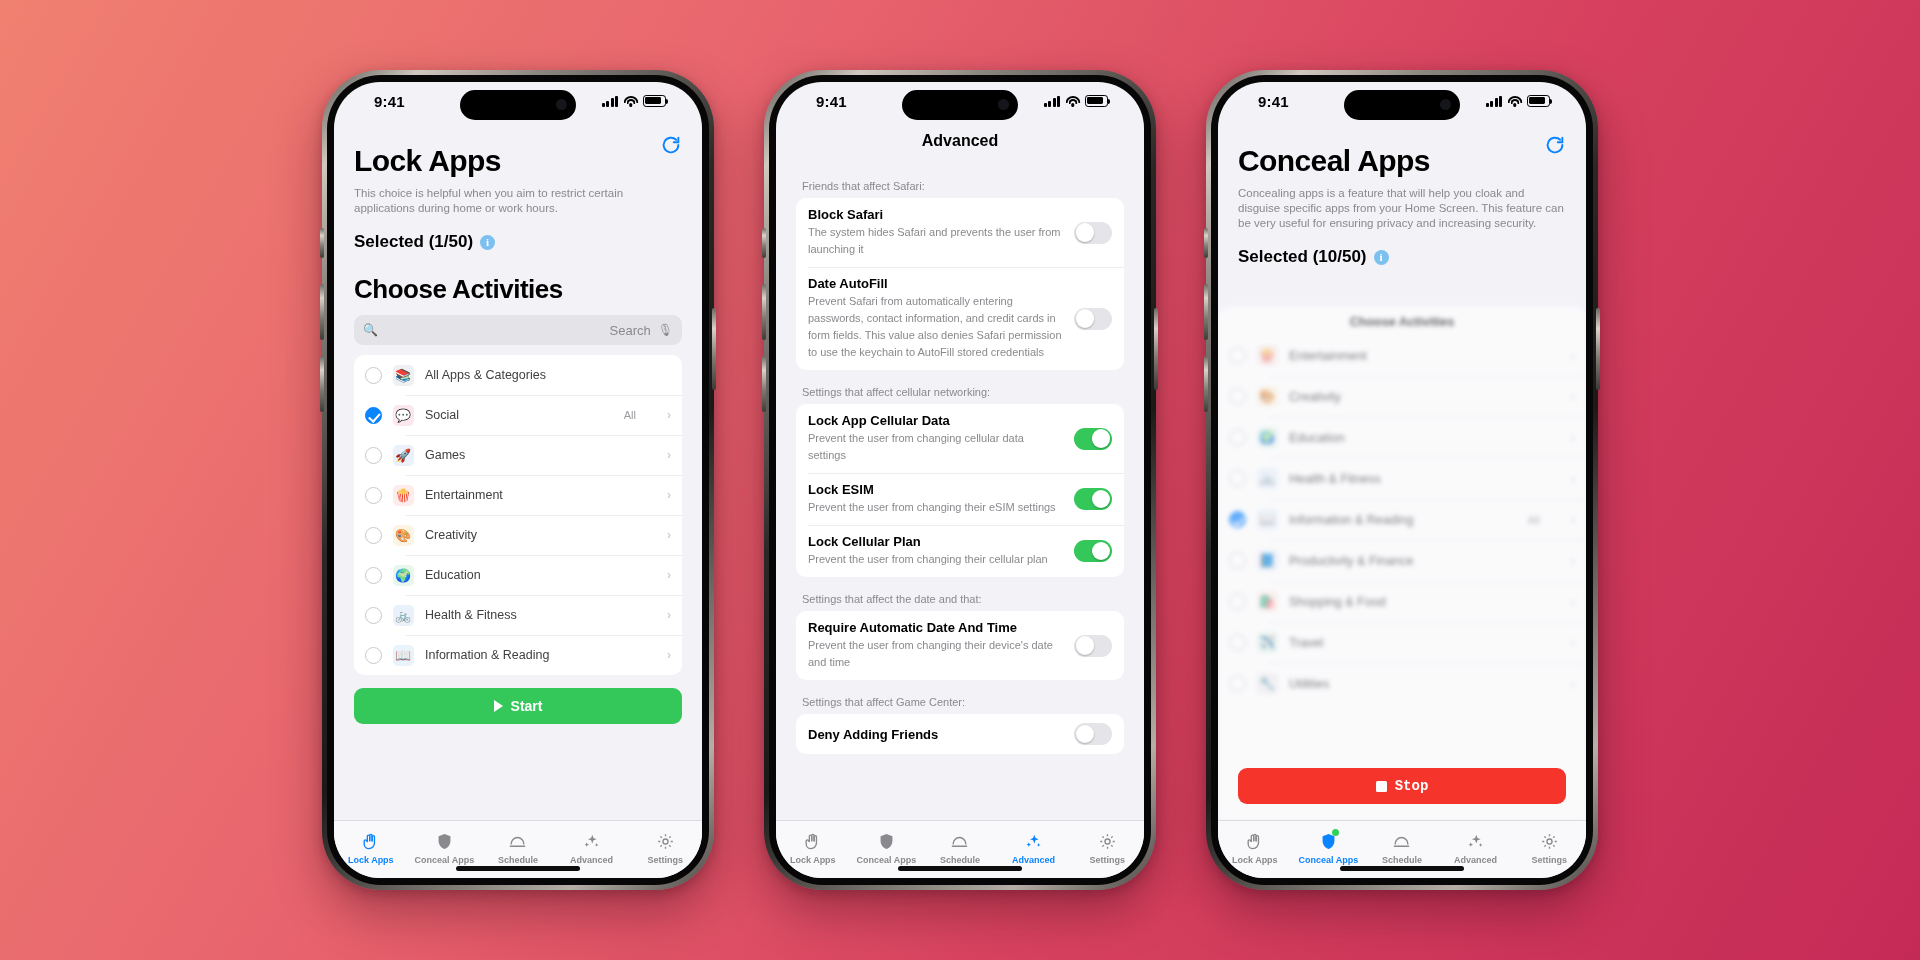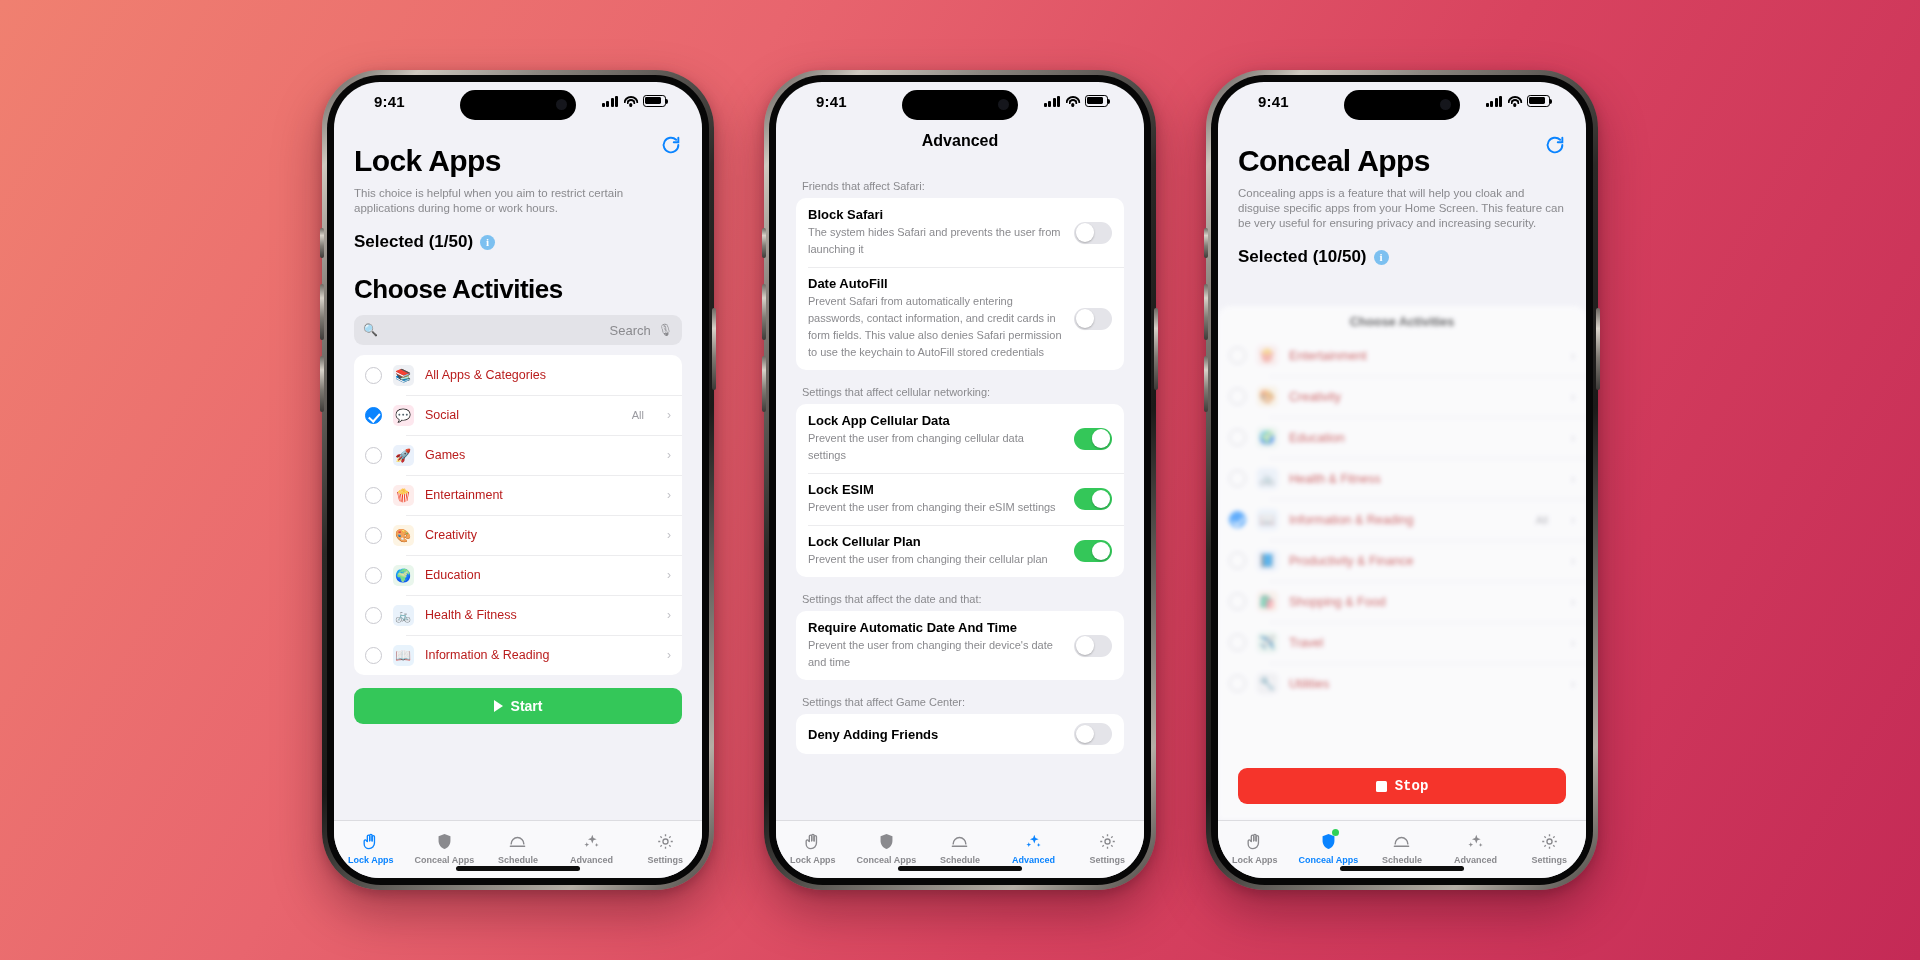--- a/index.html
+++ b/index.html
@@ -66,22 +66,22 @@
   .searchbar .ph { font-size: 13px; color: #8a8a8e; flex: 1; text-align: right; }
   .mic { font-size: 12px; color: #8a8a8e; }
 
   .list { background: #fff; border-radius: 10px; margin-top: 10px; overflow: hidden; }
   .row { display: flex; align-items: center; gap: 11px; padding: 0 11px; height: 40px; position: relative; }
   .row + .row::before { content:""; position:absolute; left:52px; right:0; top:0; height:1px; background:#ececee; }
   .radio { width: 17px; height: 17px; border-radius: 50%; border: 1.6px solid #c9c9cf; flex: 0 0 auto; }
   .radio.on { border-color: #0a84ff; background: #0a84ff; position: relative; }
   .radio.on::after { content:""; position:absolute; left:4.6px; top:3.2px; width:5px; height:8.6px; border:2px solid #fff; border-top:none; border-left:none; transform: rotate(42deg); }
   .appicon { width: 21px; height: 21px; border-radius: 5px; display: flex; align-items: center; justify-content: center; font-size: 13px; flex: 0 0 auto; }
-  .rlabel { font-size: 12.5px; color: #b91c1c; flex: 1; }
-  .rall { font-size: 11px; color: #9a9aa0; margin-right: 12px; }
+  .rlabel { font-size: 12.5px; color: #404040; flex: 1; }
+  .rall { font-size: 11px; color: #9a9aa0; margin-right: 20px; }
   .chev { color: #c2c2c7; font-size: 12px; }
 
   .cta { height: 36px; border-radius: 9px; display: flex; align-items: center; justify-content: center; gap: 8px; margin: 13px 0 8px; font-size: 14px; font-weight: 700; color: #fff; }
   .cta.start { background: #34c759; }
   .cta.stop { background: #f5342b; }
   .cta .tri { width: 0; height: 0; border-left: 9px solid #fff; border-top: 6px solid transparent; border-bottom: 6px solid transparent; }
   .cta .sq { width: 11px; height: 11px; background: #fff; border-radius: 1.5px; }
 
   
   .grp-label { font-size: 11px; color: #8a8a8e; padding: 16px 6px 6px; }

